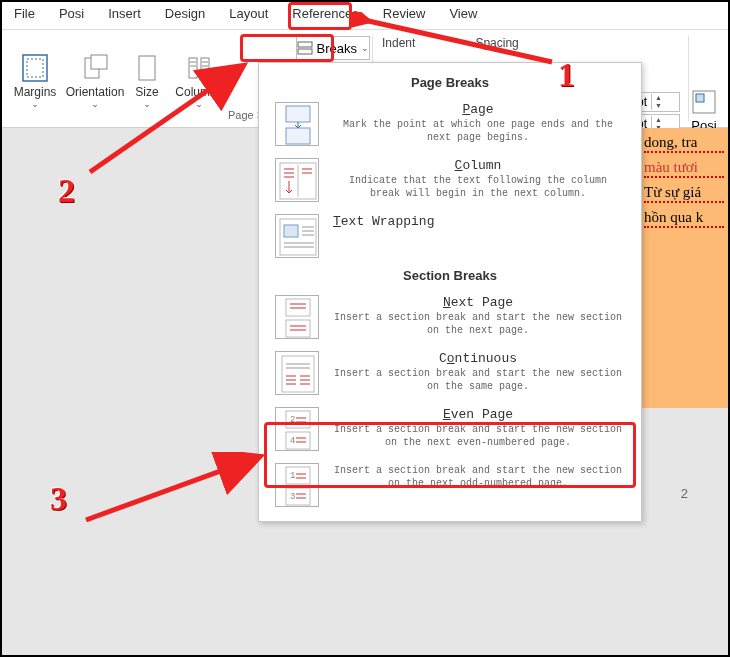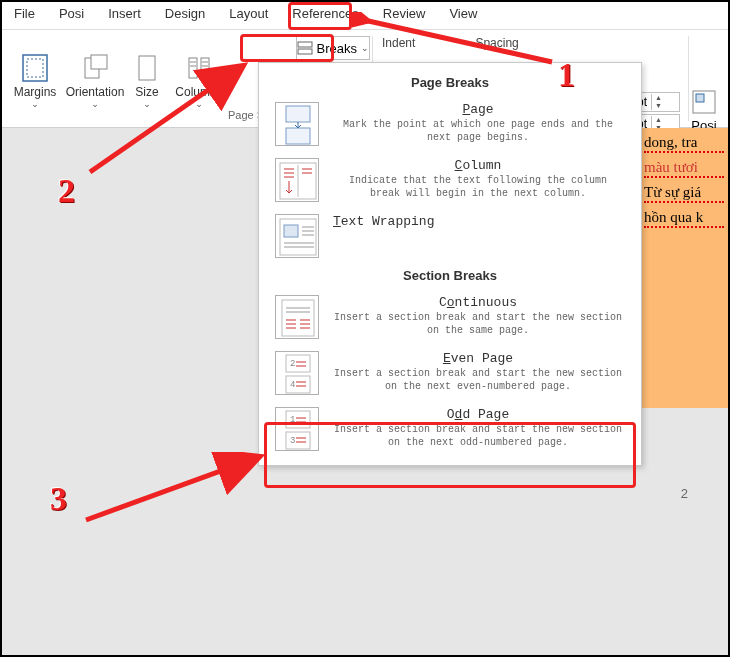--- a/index.html
+++ b/index.html
@@ -180,20 +180,34 @@
           <path d="M26 12 h12 M26 16 h12 M26 20 h12 M8 28 h30 M8 32 h30" stroke="#999"></path>
         </svg>
     </div>
     <div class="ddText">
       <div class="title"><span></span><span class="ul">T</span><span>ext Wrapping</span></div>
     </div>
   </div>
 
   <div class="ddSection">Section Breaks</div>
 
+  <div class="ddItem">
+    <div class="ddIcon">
+      <svg viewBox="0 0 44 44" width="44" height="44">
+          <rect x="10" y="3" width="24" height="17" fill="#fff" stroke="#bbb"></rect>
+          <rect x="10" y="24" width="24" height="17" fill="#fff" stroke="#bbb"></rect>
+          <path d="M14 8 h16 M14 12 h16" stroke="#c33"></path>
+          <path d="M14 30 h16 M14 34 h16" stroke="#c33"></path>
+        </svg>
+    </div>
+    <div class="ddText">
+      <div class="title"><span></span><span class="ul">N</span><span>ext Page</span></div>
+      <div class="desc">Insert a section break and start the new section on the next page.</div>
+    </div>
+  </div>
 
   <div class="ddItem">
     <div class="ddIcon">
       <svg viewBox="0 0 44 44" width="44" height="44">
           <rect x="6" y="4" width="32" height="36" fill="#fff" stroke="#bbb"></rect>
           <path d="M10 12 h24 M10 16 h24" stroke="#999"></path>
           <path d="M10 24 h10 M24 24 h10 M10 28 h10 M24 28 h10 M10 32 h10 M24 32 h10" stroke="#c33"></path>
         </svg>
     </div>
     <div class="ddText">
@@ -224,21 +238,20 @@
       <svg viewBox="0 0 44 44" width="44" height="44">
           <rect x="10" y="3" width="24" height="17" fill="#fff" stroke="#bbb"></rect>
           <rect x="10" y="24" width="24" height="17" fill="#fff" stroke="#bbb"></rect>
           <text x="14" y="14" font-size="9" fill="#888">1</text>
           <text x="14" y="35" font-size="9" fill="#888">3</text>
           <path d="M20 10 h10 M20 14 h10" stroke="#c33"></path>
           <path d="M20 30 h10 M20 34 h10" stroke="#c33"></path>
         </svg>
     </div>
     <div class="ddText">
-      <div class="title"><span>O</span><span class="ul">d</span><span>d Page</span></div>
       <div class="desc">Insert a section break and start the new section on the next odd-numbered page.</div>
     </div>
   </div>
 </div>
 
 <div class="doc">
   <div class="line">dong, tra</div>
   <div class="line" style="color:#c33">màu tươi</div>
   <div class="line">Từ sự giá</div>
   <div class="line">hồn qua k</div>

